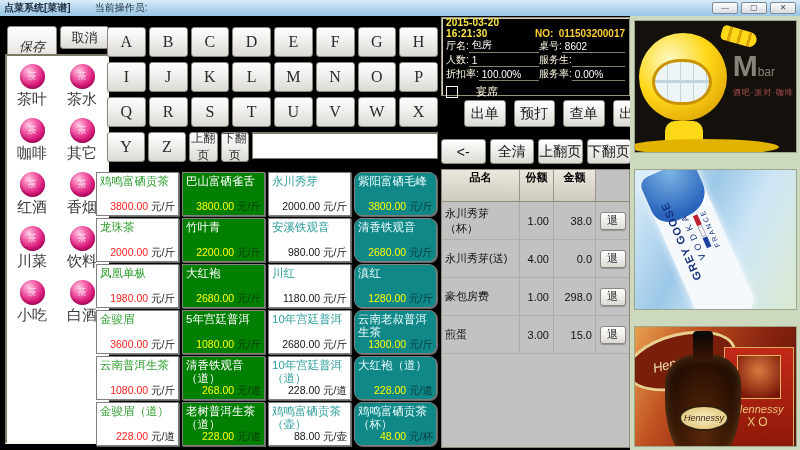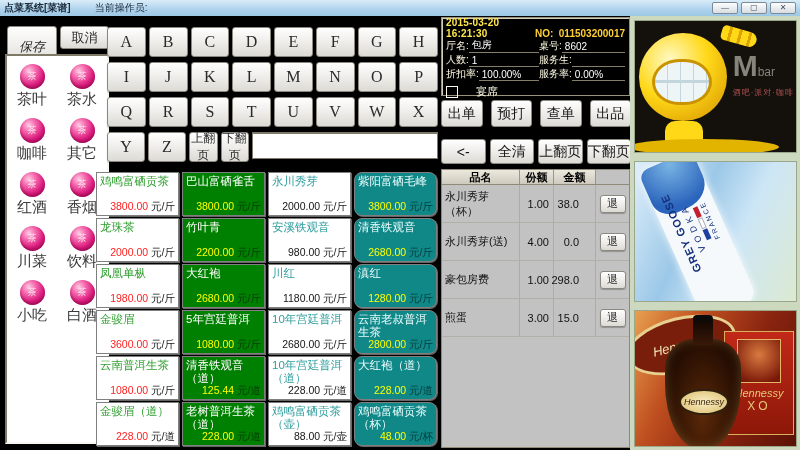--- a/index.html
+++ b/index.html
@@ -70,44 +70,44 @@
   .info-no { margin-left:auto; color:#ffd034; font-weight:bold; }
   .half { display:flex; align-items:flex-end; }
   .half.l { width:52%; } .half.r { width:48%; }
   .flabel { color:#fffbe4; white-space:nowrap; }
   .fval { flex:1; border-bottom:1px solid #857e69; color:#fff; padding:0 0 0 3px; min-height:11px; }
   .banquet-row { display:flex; align-items:center; margin-top:3px; }
   .banquet-box { width:12px; height:12px; border:1px solid #fbf9ee; margin-right:6px; cursor:pointer; }
   .banquet-label { color:#fffbe4; font-size:11px;margin-left:12px; }
 
   
-  .rbtn-row1 { position:absolute; left:441px; top:100px; width:190px; display:flex; gap:8px; height:27px; }
+  .rbtn-row1 { position:absolute; left:464px; top:100px; width:190px; display:flex; gap:8px; height:27px; }
   .rbtn-row2 { position:absolute; left:441px; top:139px; width:190px; display:flex; gap:4px; height:25px; }
   .rbtn { flex:1; font-size:14px; color:#161616; }
 
   
   .order-table { position:absolute; left:441px; top:169px; width:189px; height:279px;
     background:#c2c2c2; border:1px solid #8f897a; font-size:11px; }
-  .ot-header { display:flex; height:15px; }
+  .ot-header { display:flex; height:32px; }
   .ot-hcell { background:linear-gradient(#ece8de,#cfcabe); border-right:1px solid #9a958a;
     border-bottom:1px solid #8f897a; font-weight:bold; text-align:center; line-height:14px; }
   .ot-hname { width:78px; } .ot-hqty { width:34px; } .ot-hamt { width:42px; }
   .ot-hbtn { flex:1; border-bottom:1px solid #8f897a; background:#c2c2c2; }
   .order-row { display:flex; align-items:center; height:38px; border-bottom:1px solid #b1afa9; }
   .ot-name { width:78px; padding-left:3px; border-right:1px solid #aeaca6; align-self:stretch;
     display:flex; align-items:center; color:#111; }
   .ot-qty { width:34px; text-align:right; padding-right:4px; border-right:1px solid #aeaca6;
     align-self:stretch; display:flex; align-items:center; justify-content:flex-end; color:#111; }
-  .ot-amt { width:42px; text-align:center; padding-right:16px; border-right:1px solid #aeaca6;
+  .ot-amt { width:42px; text-align:center; padding-right:3px; border-right:1px solid #aeaca6;
     align-self:stretch; display:flex; align-items:center; justify-content:flex-end; color:#111; }
   .refund-btn { width:26px; height:18px; margin:0 auto; font-size:11px; }
 
   
   .ads { position:absolute; left:630px; top:16px; width:170px; height:434px; background:#cdd9bf;
-    padding:4px 3px 3px 4px; display:flex; flex-direction:column; gap:8px; }
+    padding:4px 3px 3px 4px; display:flex; flex-direction:column; gap:16px; }
   .ad { position:relative; overflow:hidden; border:1px solid #9aa78a; }
   .ad-bar { height:133px; background:#14110c; }
   .mascot-head { position:absolute; left:4px; top:12px; width:88px; height:88px; border-radius:50%;
     background:radial-gradient(circle at 35% 30%, #fff9c2, #ffd818 45%, #d89600 95%); }
   .mascot-grin { position:absolute; left:13px; top:26px; width:60px; height:46px;
     border-radius:50% / 55%; border:3px solid #c89200; background-color:#edf5f7;
     background-image:linear-gradient(transparent 0 46%, #c2d6dc 46% 52%, transparent 52%),
       repeating-linear-gradient(90deg, transparent 0 12px, #c2d6dc 12px 13px); }
   .mascot-horn { position:absolute; left:86px; top:8px; width:36px; height:15px; transform:rotate(16deg);
     background:repeating-linear-gradient(90deg,#ffd818 0 7px,#dca400 7px 10px); border-radius:8px 14px 14px 8px; }
@@ -320,29 +320,29 @@
       <div class="cell c2">
         <div class="mname">5年宫廷普洱</div>
         <div class="mprice"><span class="val">1080.00</span> <span class="unit">元/斤</span></div>
       </div>
       <div class="cell c3">
         <div class="mname">10年宫廷普洱</div>
         <div class="mprice"><span class="val">2680.00</span> <span class="unit">元/斤</span></div>
       </div>
       <div class="cell c4">
         <div class="mname">云南老叔普洱生茶</div>
-        <div class="mprice"><span class="val">2800.00</span> <span class="unit">元/斤</span></div>
+        <div class="mprice"><span class="val">1300.00</span> <span class="unit">元/斤</span></div>
       </div>
       <div class="cell c1">
         <div class="mname">云南普洱生茶</div>
         <div class="mprice"><span class="val">1080.00</span> <span class="unit">元/斤</span></div>
       </div>
       <div class="cell c2">
         <div class="mname">清香铁观音（道）</div>
-        <div class="mprice"><span class="val">125.44</span> <span class="unit">元/道</span></div>
+        <div class="mprice"><span class="val">268.00</span> <span class="unit">元/道</span></div>
       </div>
       <div class="cell c3">
         <div class="mname">10年宫廷普洱（道）</div>
         <div class="mprice"><span class="val">228.00</span> <span class="unit">元/道</span></div>
       </div>
       <div class="cell c4">
         <div class="mname">大红袍（道）</div>
         <div class="mprice"><span class="val">228.00</span> <span class="unit">元/道</span></div>
       </div>
       <div class="cell c1">

